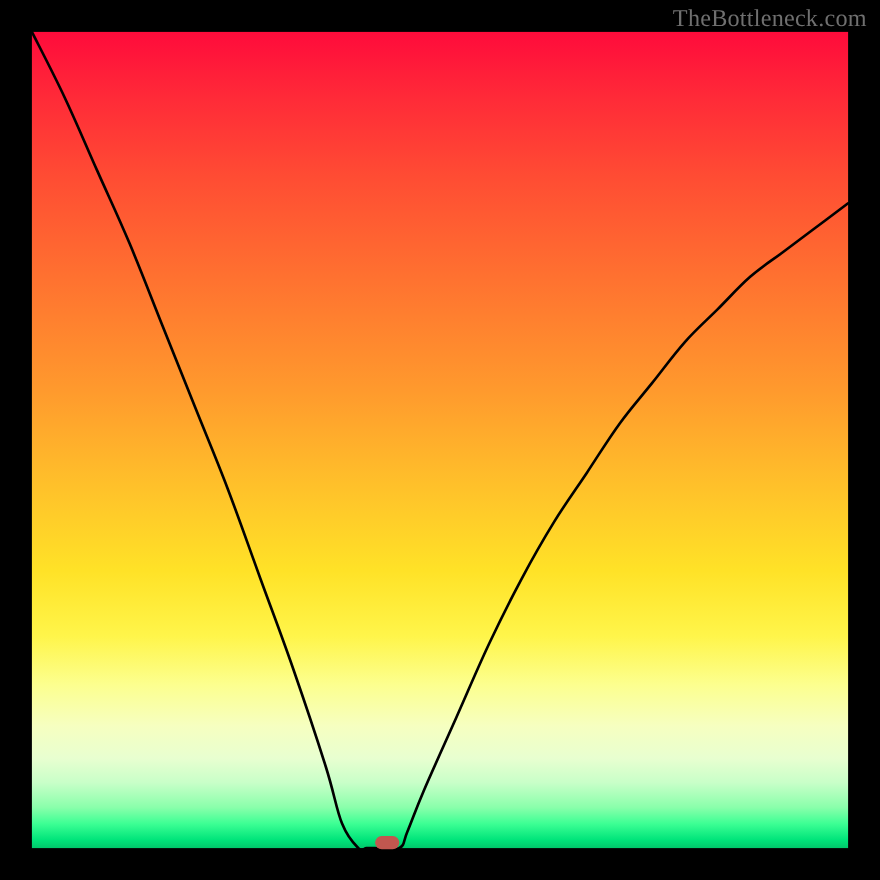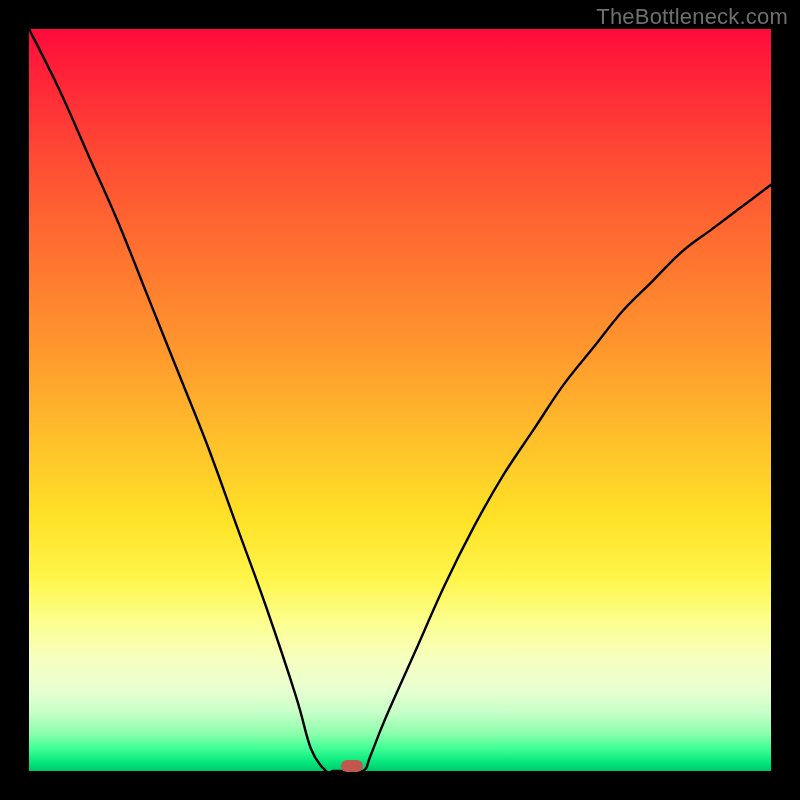--- a/index.html
+++ b/index.html
@@ -44,20 +44,21 @@
     );
   }
   .watermark {
     position: absolute;
     top: 4px;
     right: 12px;
     color: #6f6f6f;
     font-size: 22px;
     letter-spacing: 0.2px;
     user-select: none;
+    font-family: Liberation Serif, serif;
   }
   svg.curve {
     position: absolute;
     left: 0;
     top: 0;
     width: 742px;
     height: 742px;
     overflow: visible;
   }
   .marker {

